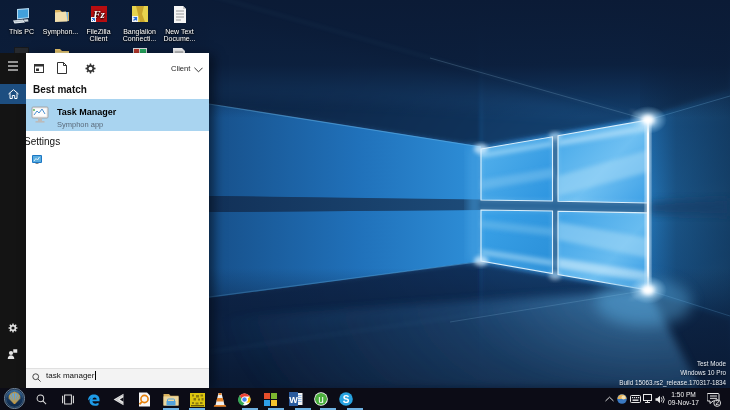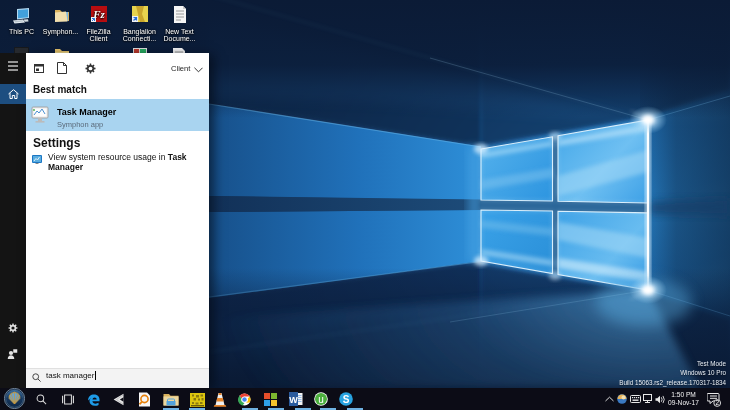--- a/index.html
+++ b/index.html
@@ -282,28 +282,27 @@
     <rect x="1" y="1" width="16" height="11" rx="1" fill="#e8e8e8" stroke="#9b9b9b" stroke-width="0.8"></rect>
     <rect x="2.5" y="2.5" width="13" height="8" fill="#fdfdfd"></rect>
     <path d="M3 9 l3-4 2 2 3-4 3 5" stroke="#4a90d0" stroke-width="1" fill="none"></path>
       <circle cx="3" cy="4" r="1" fill="#58b058"></circle>
     <rect x="7" y="12" width="4" height="3" fill="#bbb"></rect>
     <rect x="4.5" y="15" width="9" height="1.6" fill="#bbb"></rect>
   </svg>
   <div class="abs" style="left:57px;top:53.5px;font-size:9px;font-weight:bold;color:#000">Task Manager</div>
   <div class="abs" style="left:57px;top:66.5px;font-size:7.5px;color:#5a6a7a">Symphon app</div>
 
-  <div class="abs" style="left:33px;top:83px;font-size:12px;font-weight:bold;color:#111">Settings</div>
+  <div class="abs" style="left:24px;top:83px;font-size:10px;font-weight:normal;color:#111">Settings</div>
   <svg class="abs" style="left:32px;top:101.5px" width="10" height="10" viewBox="0 0 10 10">
     <rect x="0" y="0" width="10" height="8" rx="1" fill="#1c77c4"></rect>
     <rect x="1" y="1" width="8" height="6" fill="#5aade0"></rect>
     <path d="M2 6 l2-2.5 1.5 1.5 2-3" stroke="#fff" stroke-width="0.8" fill="none"></path>
     <rect x="3.5" y="8" width="3" height="1" fill="#888"></rect>
   </svg>
-  <div class="abs" style="left:48px;top:98.5px;width:152px;font-size:8.5px;color:#111;line-height:10.5px">View system resource usage in <b>Task Manager</b></div>
 
   <div class="abs" style="left:26px;top:315px;width:183px;height:20px;background:#f3f3f3;border-top:1px solid #e0e0e0"></div>
   <svg class="abs" style="left:32px;top:320px" width="9" height="9" viewBox="0 0 9 9">
       <circle cx="3.7" cy="3.7" r="2.9" fill="none" stroke="#444" stroke-width="1"></circle>
       <line x1="6" y1="6" x2="8.6" y2="8.6" stroke="#444" stroke-width="1"></line>
     </svg>
   <div class="abs" style="left:46px;top:318px;font-size:8px;color:#111">task manager<span style="border-left:1px solid #000;margin-left:0.5px"></span></div>
 </div>
 
 <div class="abs" style="right:4px;bottom:23px;text-align:right;color:#e8eef5;font-size:6.3px;line-height:9.4px;text-shadow:0 1px 1px rgba(0,0,0,0.5)">

